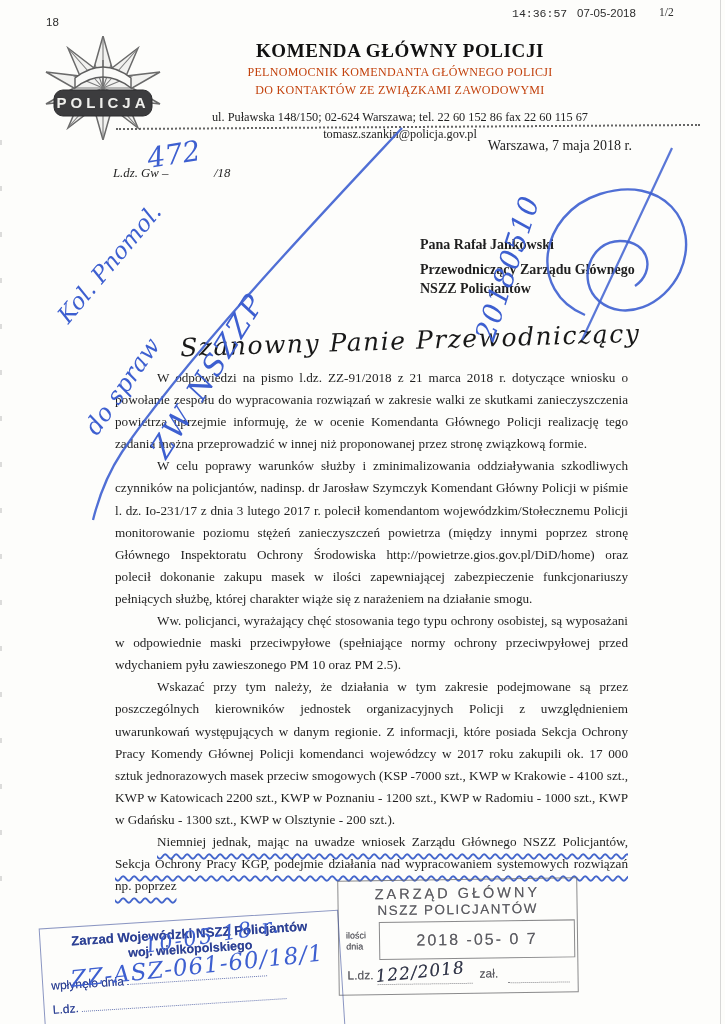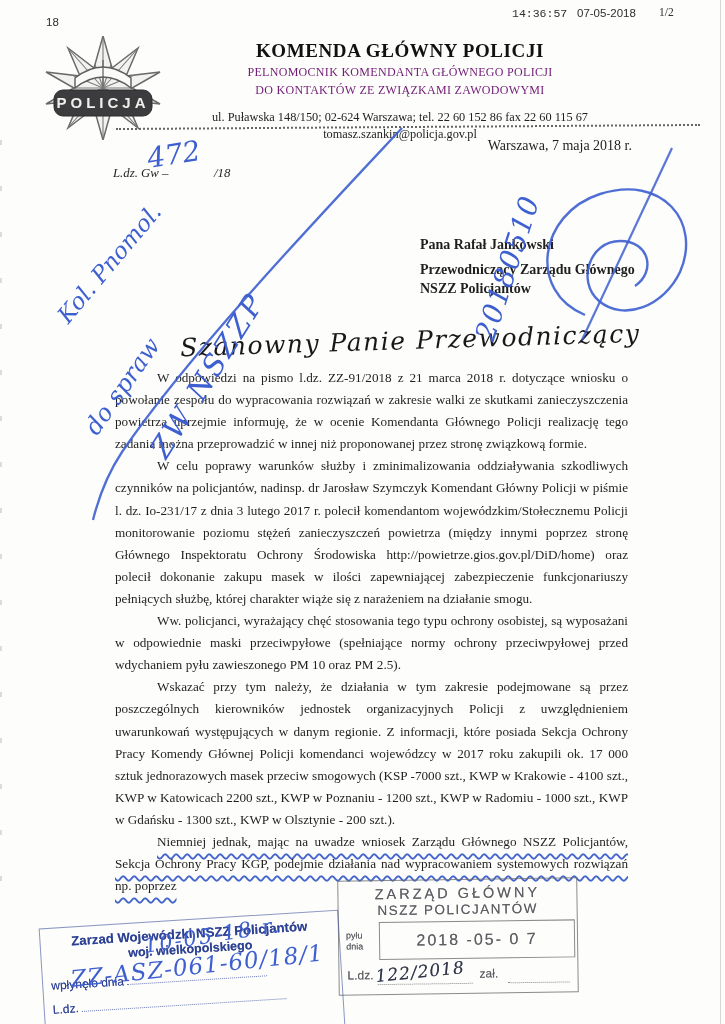--- a/index.html
+++ b/index.html
@@ -4,21 +4,21 @@
 <style>
   html,body{margin:0;padding:0;background:#e8e8e8;}
   .page{position:relative;width:725px;height:1024px;background:#fdfdfb;overflow:hidden;
         font-family:"Liberation Serif","DejaVu Serif",serif;color:#1f1f1f;}
   .abs{position:absolute;}
   
   .fax{font-family:"Liberation Sans","DejaVu Sans",sans-serif;font-size:11.5px;color:#2e2e2e;}
   
   .lh{left:178px;top:40px;width:444px;text-align:center;}
   .lh-org{font-size:19px;font-weight:bold;letter-spacing:.6px;color:#111;}
-  .lh-unit{font-size:12px;letter-spacing:.3px;margin-top:3px;color:#701a75;}
+  .lh-unit{font-size:12px;letter-spacing:.3px;margin-top:3px;color:#c2410c;}
   .lh-addr{font-size:12.3px;margin-top:12px;color:#222;}
   .lh-mail{font-size:12.3px;margin-top:2px;color:#222;}
   .rule{left:116px;top:126px;width:584px;border-top:2px dotted #4a4a4a;transform:rotate(-.4deg);opacity:.85;}
   .dateline{left:462px;top:138px;width:170px;font-size:14px;text-align:right;}
   .refline{font-size:12.8px;font-style:italic;}
   
   .recipient{left:420px;top:236px;font-size:14px;font-weight:bold;line-height:1.32;}
   .recipient .gap{margin-bottom:7px;}
   
   .salutation{left:180px;top:326px;font-style:italic;font-size:25px;letter-spacing:1.5px;
@@ -149,21 +149,21 @@
   <span class="abs ink note1">Kol. Pnomol.</span>
   <span class="abs ink note2">do spraw</span>
   <span class="abs ink note3">ZW NSZZP</span>
   <span class="abs ink scribble">20180510</span>
 
   <div class="abs stamp-hq">
     <div class="l1">ZARZĄD GŁÓWNY</div>
     <div class="l2">NSZZ POLICJANTÓW</div>
     <div class="hq-daterow">
       <div class="hq-wplyw">
-        <div>pyłu</div>
+        <div>ilości</div>
         <div>dnia</div>
       </div>
       <div class="hq-datebox">
         <span>2018 -05- 0 7</span>
       </div>
     </div>
     <div class="hq-refrow">
       <span>L.dz.</span>
       <span class="hq-dots" style="left:30px;width:95px;"></span>
       <span class="hq-ref-hand">122/2018</span>

